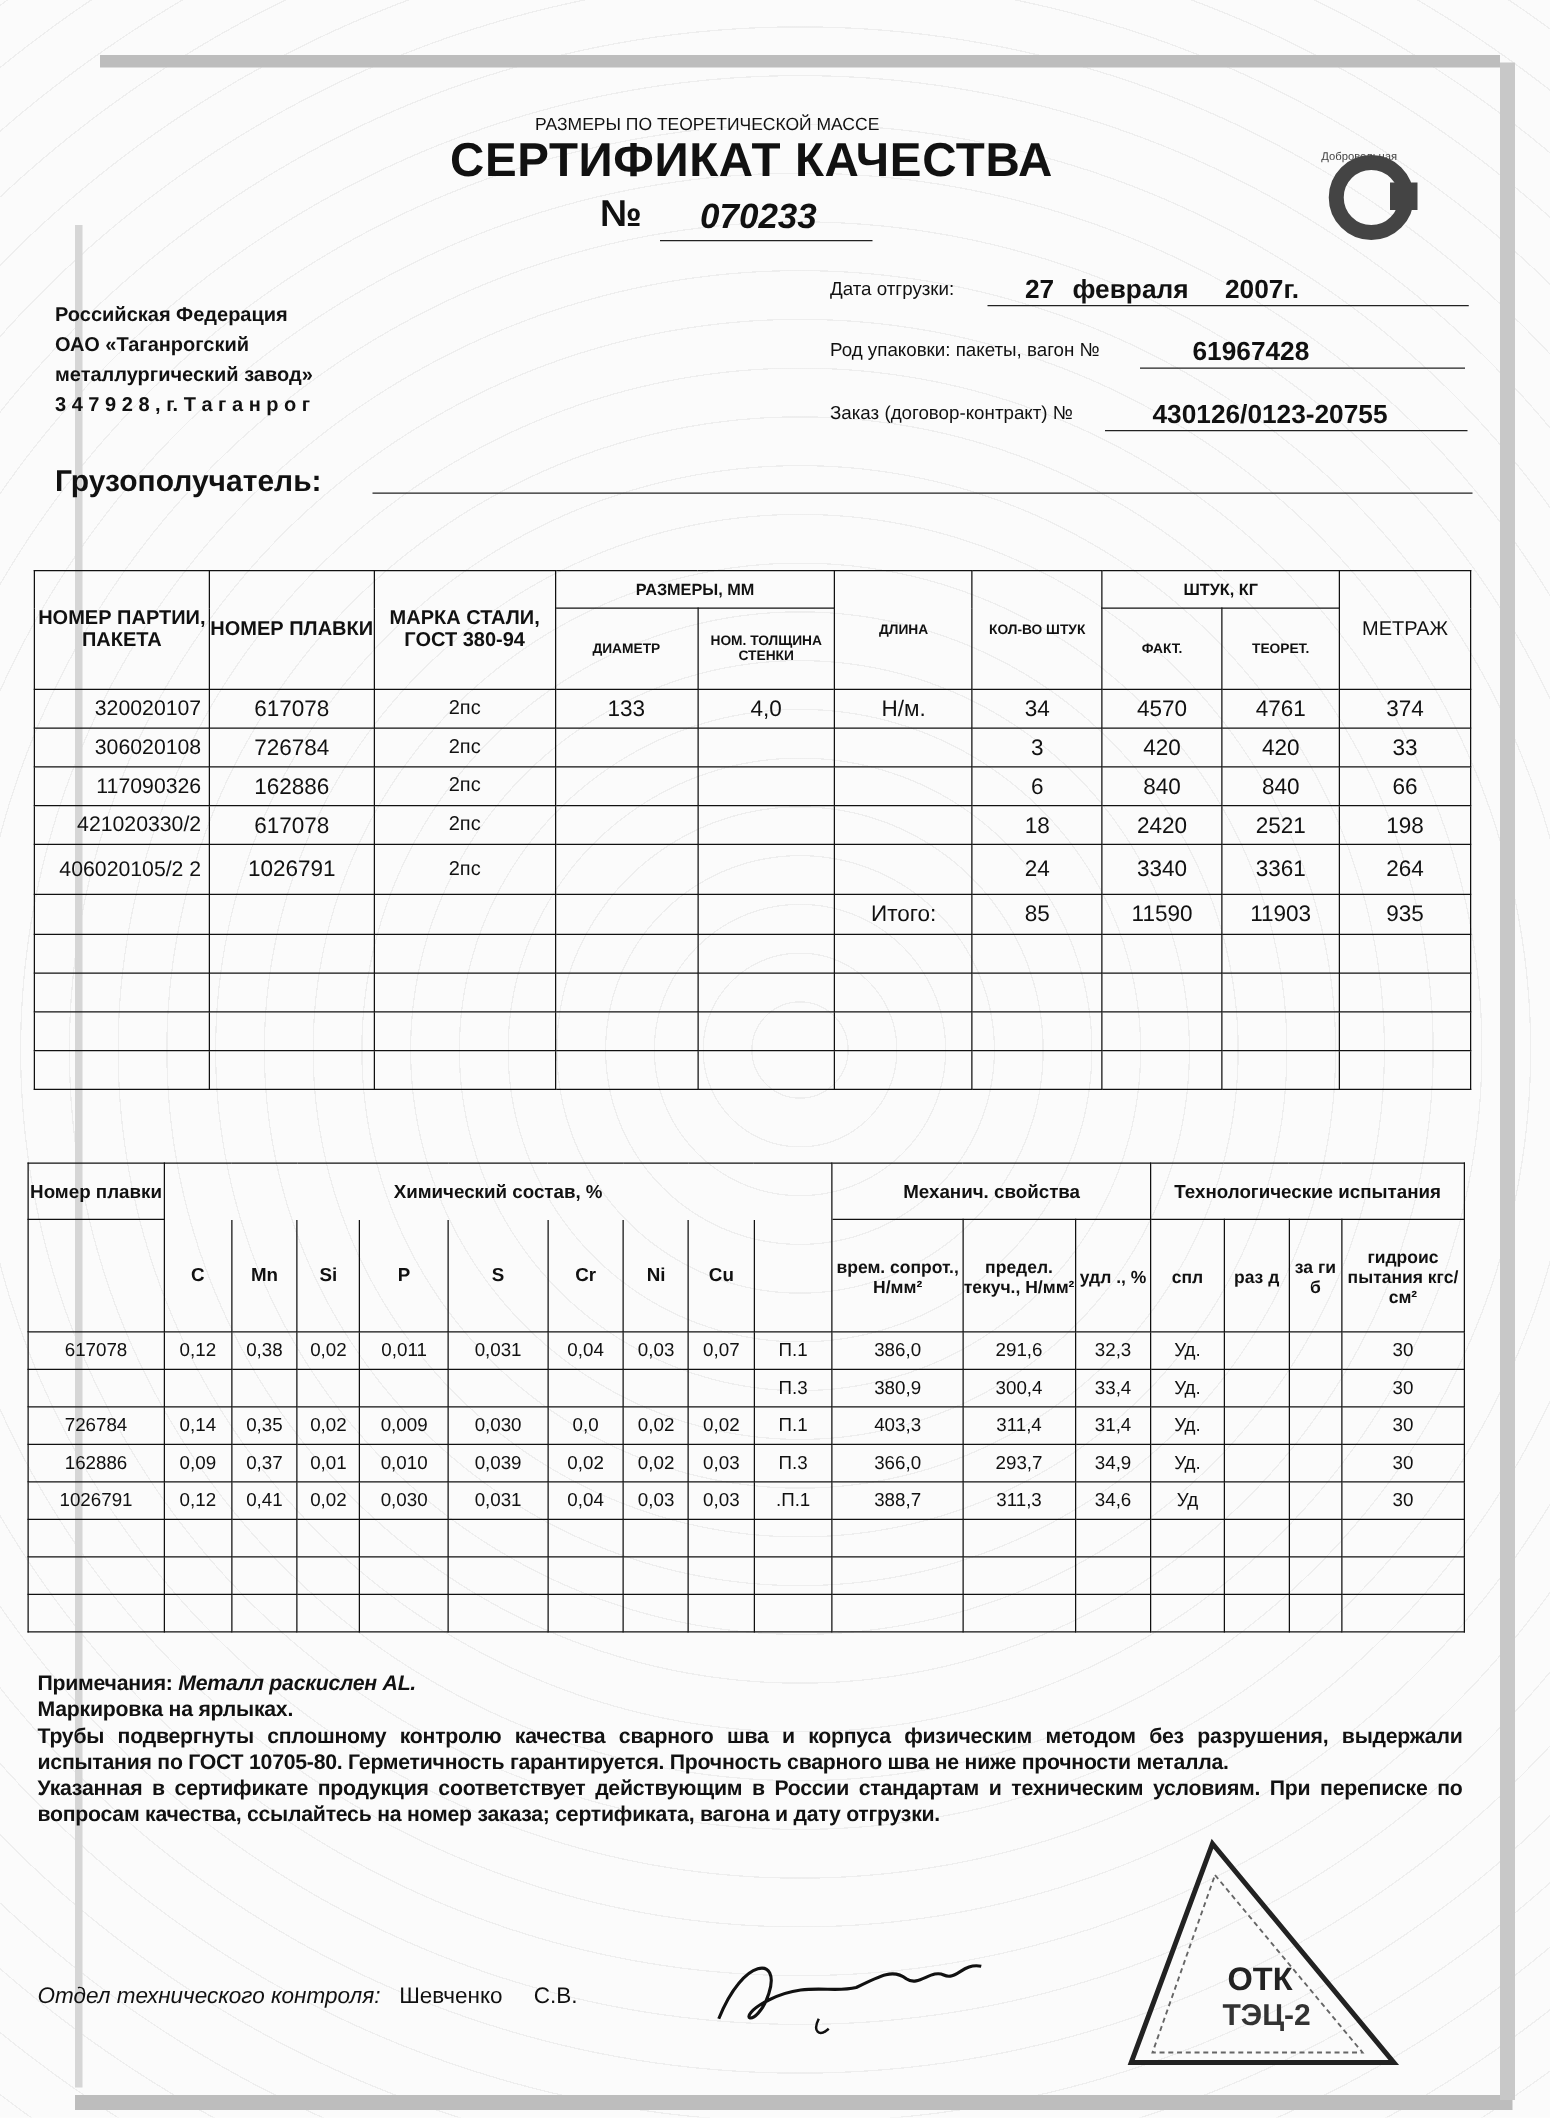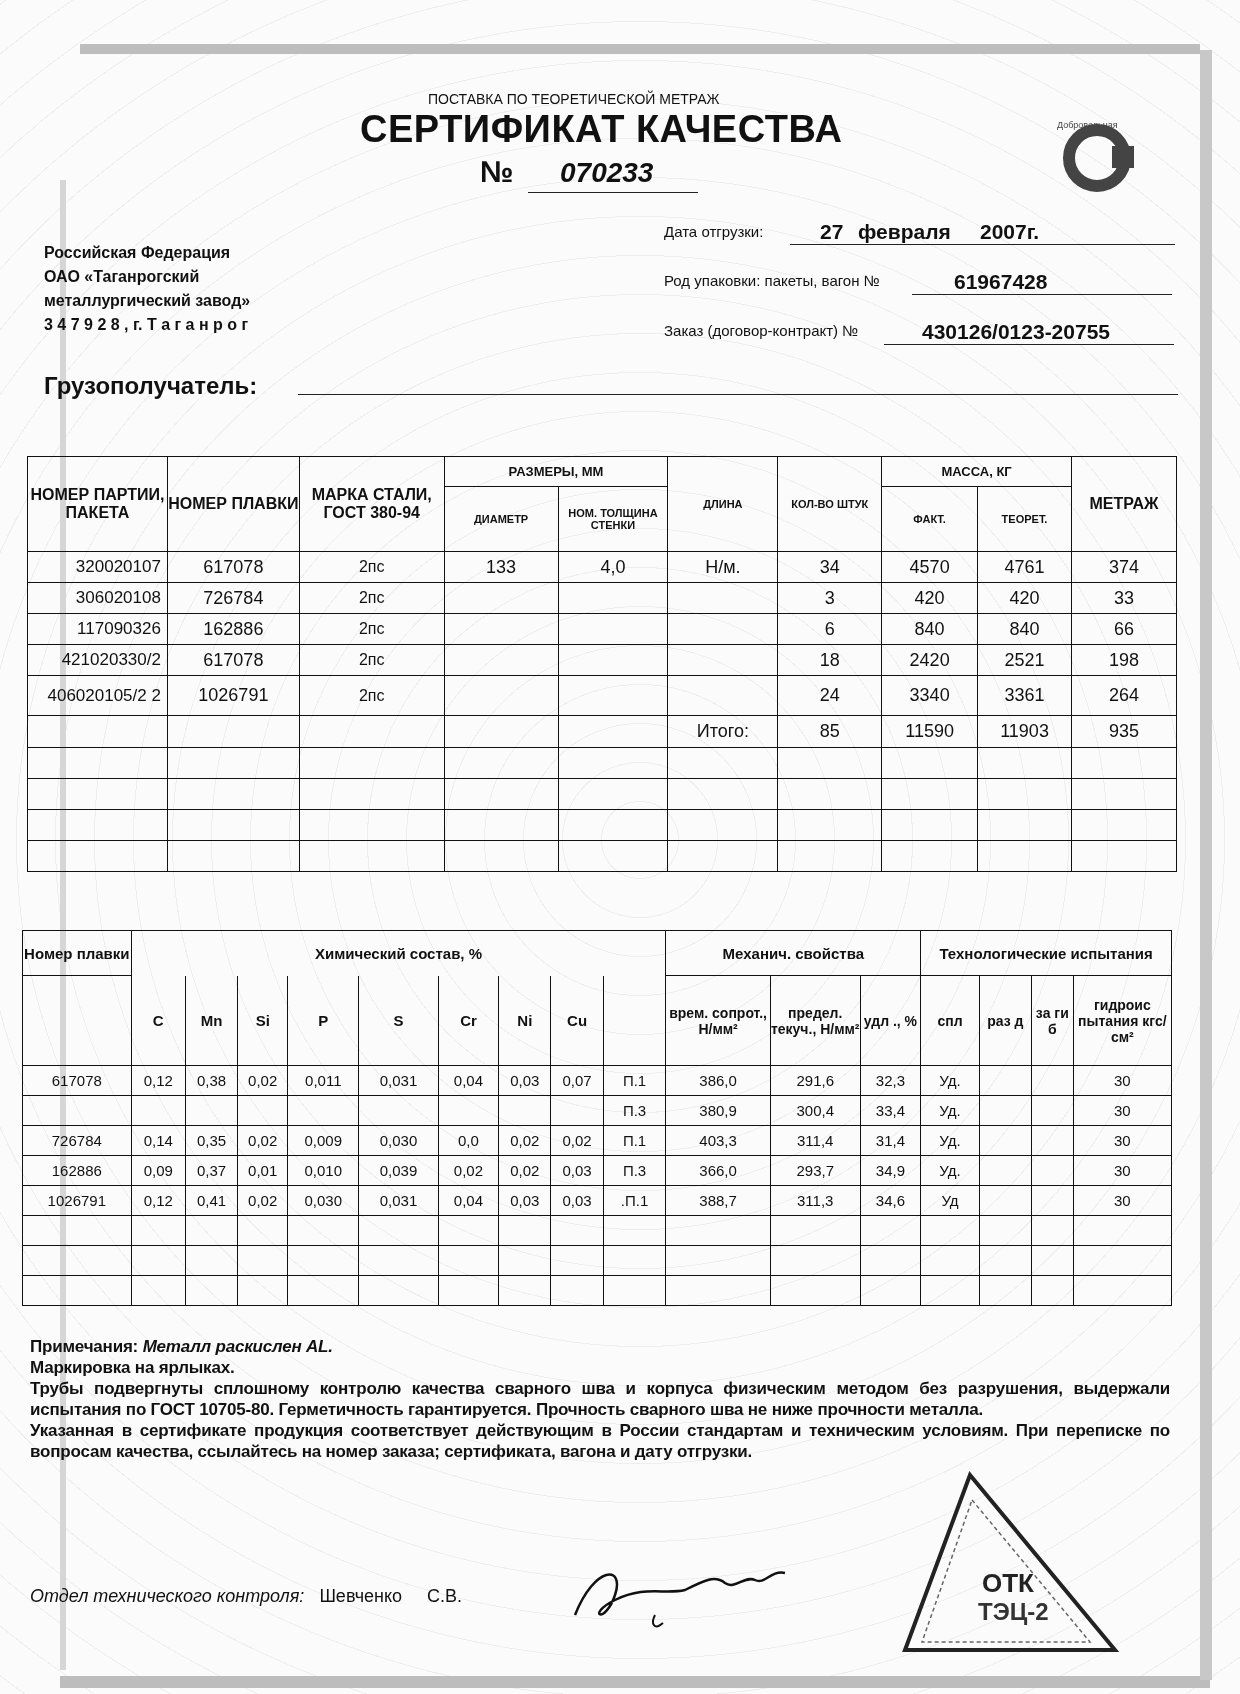--- a/index.html
+++ b/index.html
@@ -56,21 +56,21 @@
 
 
   <div class="abs cert-mark">
     <svg width="100" height="80">
       <circle cx="45" cy="42" r="28" fill="none" stroke="#444" stroke-width="12"></circle>
       <rect x="60" y="30" width="22" height="22" fill="#444"></rect>
       <text x="5" y="12" font-size="9" fill="#444" font-family="Liberation Sans, sans-serif">Добровольная</text>
     </svg>
   </div>
 
-  <div class="abs subtitle">ПОСТАВКА ПО ТЕОРЕТИЧЕСКОЙ МЕТРАЖ</div>
+  <div class="abs subtitle">РАЗМЕРЫ ПО ТЕОРЕТИЧЕСКОЙ МАССЕ</div>
   <div class="abs title">СЕРТИФИКАТ КАЧЕСТВА</div>
   <div class="abs num-label">№</div>
   <div class="abs num-value">070233</div>
   <div class="abs num-line"></div>
 
   <div class="abs org" style="top:244px">Российская Федерация</div>
   <div class="abs org" style="top:268px">ОАО «Таганрогский</div>
   <div class="abs org" style="top:292px">металлургический завод»</div>
   <div class="abs org" style="top:316px">3 4 7 9 2 8 , г. Т а г а н р о г</div>
 
@@ -106,22 +106,22 @@
         <col style="width:105px">
     </colgroup>
     <tbody>
         <tr style="height:30px">
       <th rowspan="2">НОМЕР ПАРТИИ, ПАКЕТА</th>
       <th rowspan="2">НОМЕР ПЛАВКИ</th>
       <th rowspan="2">МАРКА СТАЛИ, ГОСТ 380-94</th>
       <th colspan="2" class="small" style="font-size:13px">РАЗМЕРЫ, ММ</th>
       <th rowspan="2" class="small">ДЛИНА</th>
       <th rowspan="2" class="small">КОЛ-ВО ШТУК</th>
-      <th colspan="2" class="small" style="font-size:13px">МАССА, КГ</th>
-      <th rowspan="2" style="font-weight:bold">МЕТРАЖ</th>
+      <th colspan="2" class="small" style="font-size:13px">ШТУК, КГ</th>
+      <th rowspan="2" style="font-weight:normal">МЕТРАЖ</th>
     </tr>
     <tr style="height:65px">
       <th class="small">ДИАМЕТР</th>
       <th class="small">НОМ. ТОЛЩИНА СТЕНКИ</th>
       <th class="small">ФАКТ.</th>
       <th class="small">ТЕОРЕТ.</th>
     </tr>
     </tbody>
       <tbody id="t1-body">
         <tr style="height: 30px;">

